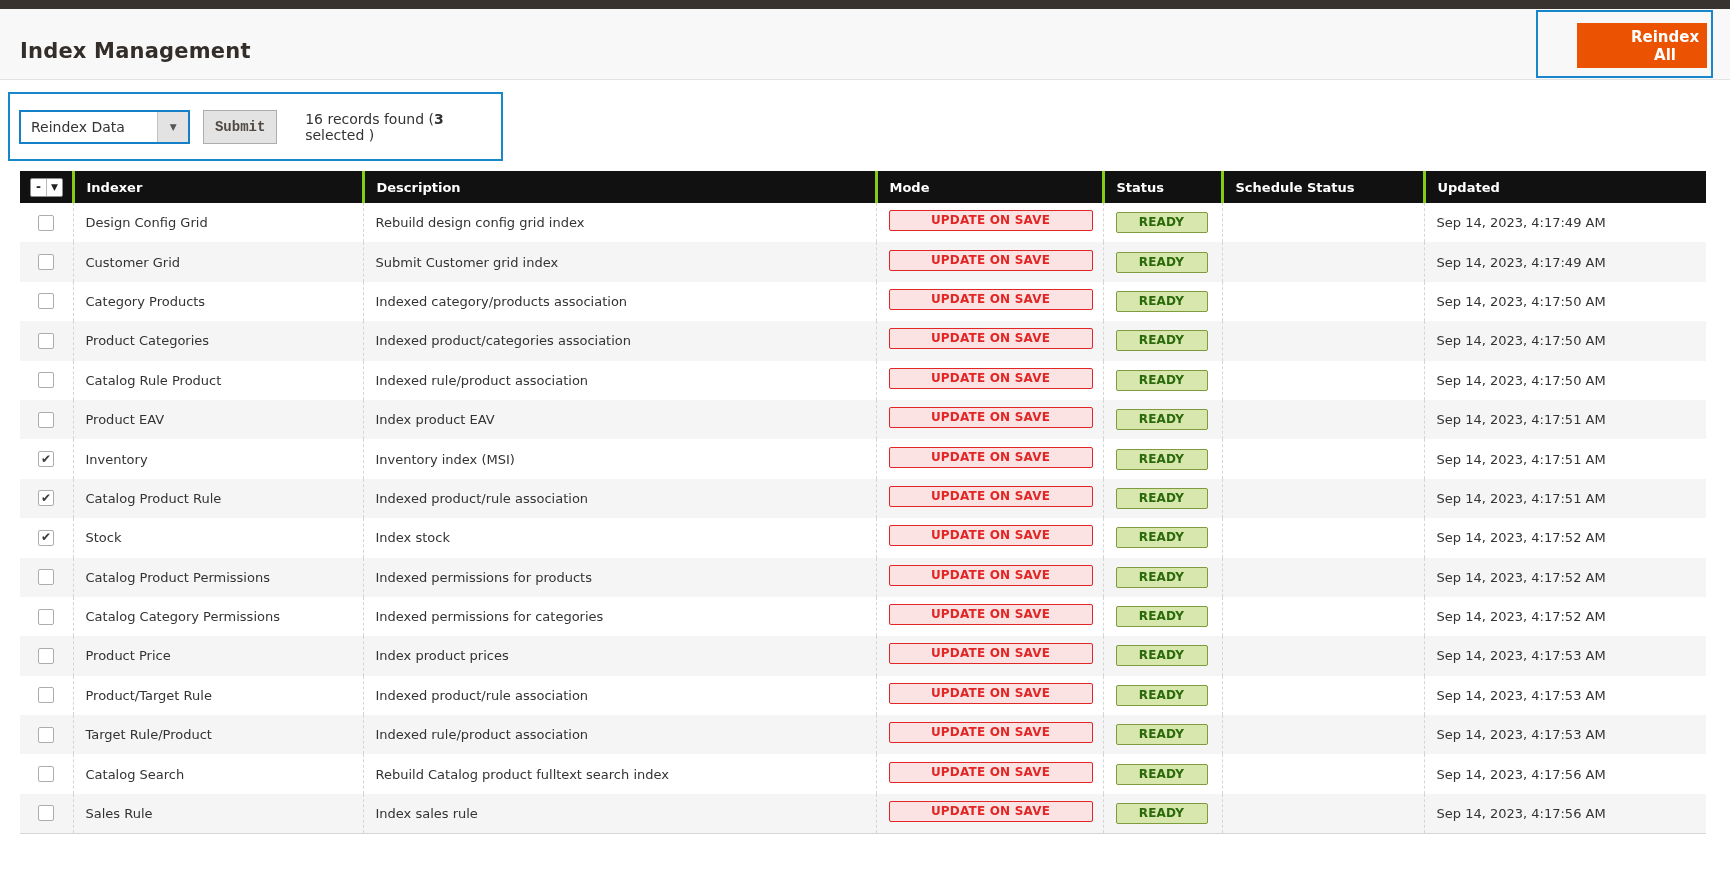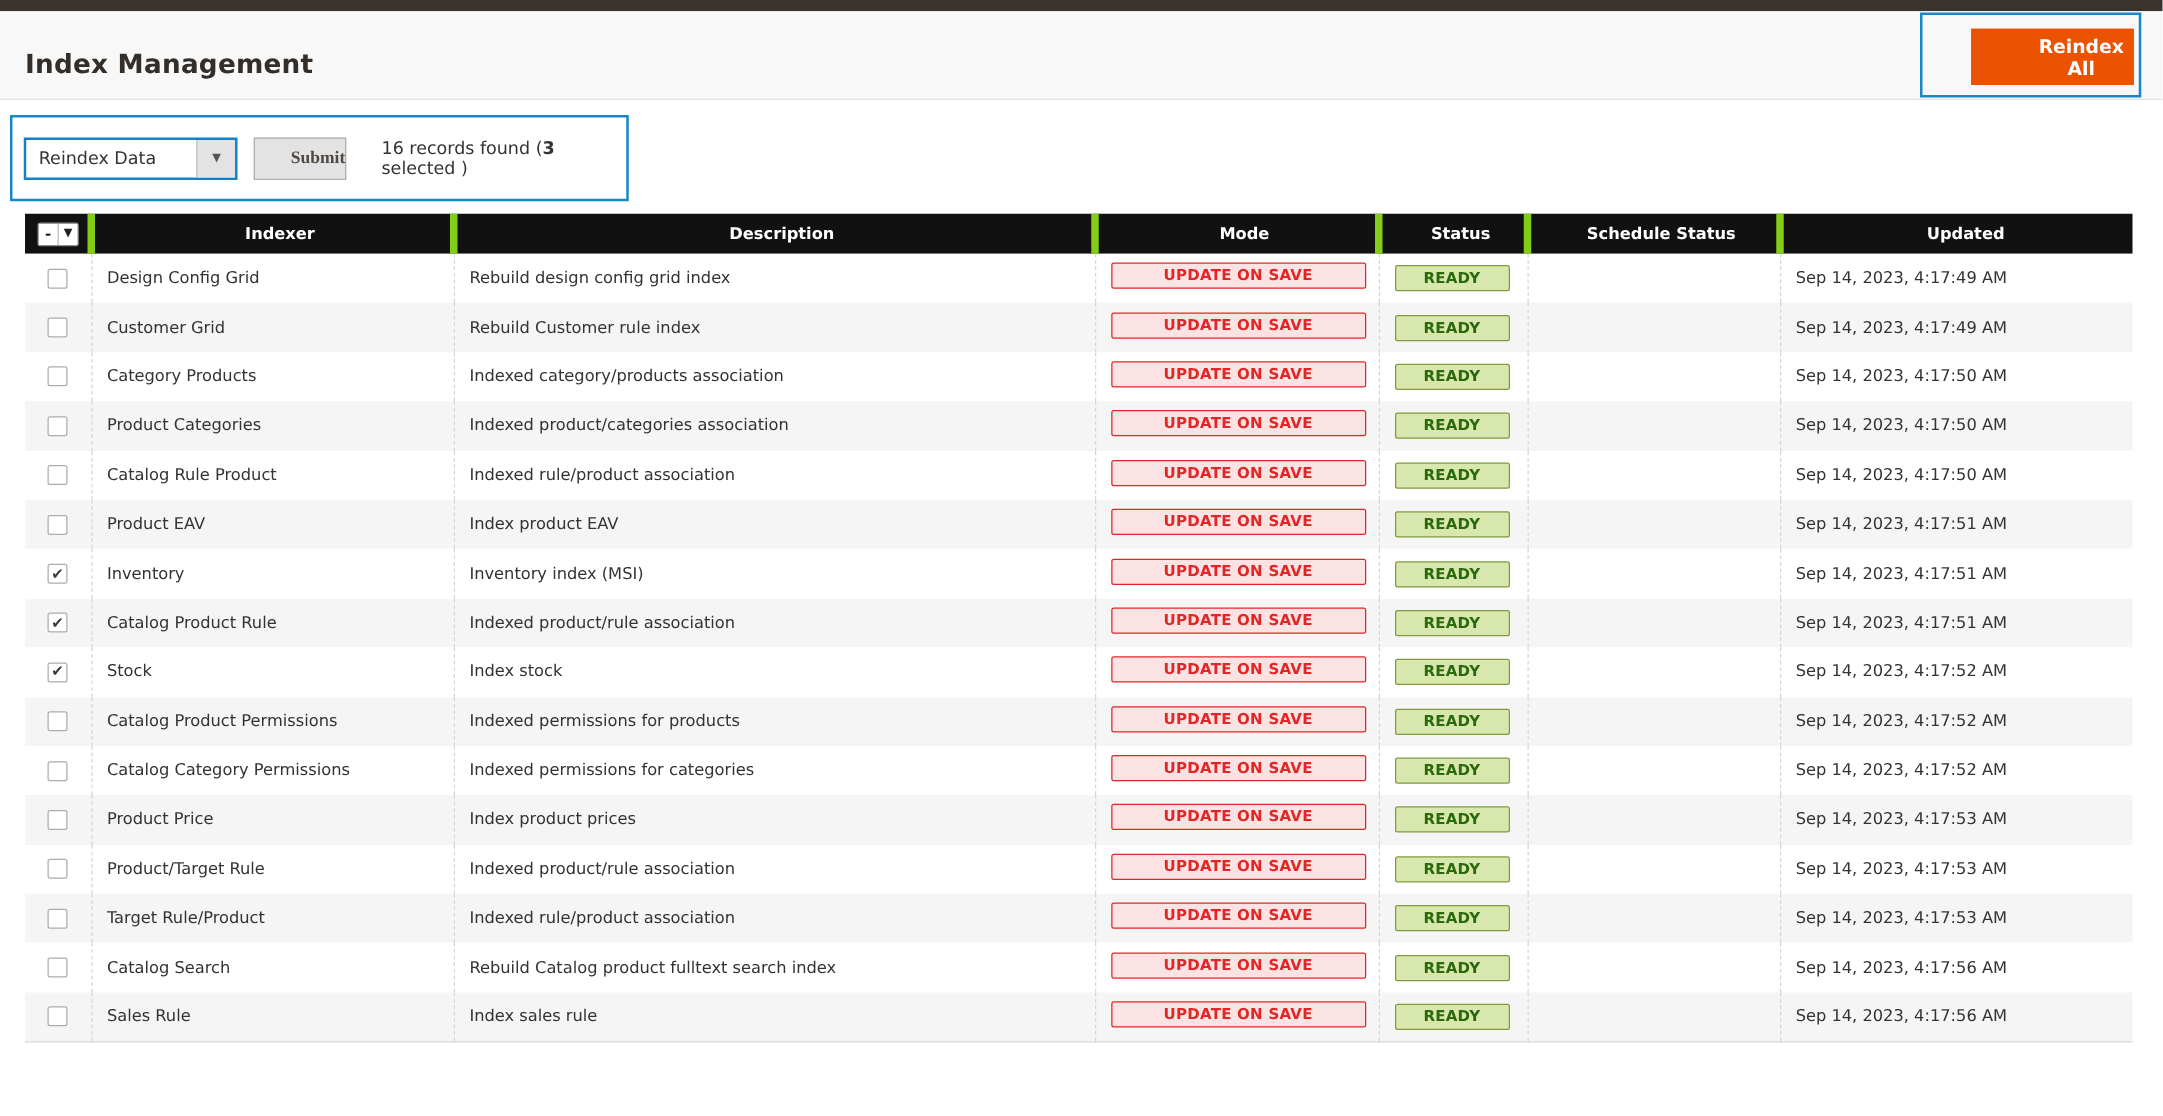--- a/index.html
+++ b/index.html
@@ -24,30 +24,30 @@
                 border:2px solid var(--highlight_blue); display:flex; align-items:center; background:#fff; }
   .action-select { margin-left:9px; width:185px; height:34px; border:2px solid var(--select_border_blue);
                    background:#fff; display:flex; align-items:center; position:relative; cursor:pointer; }
   .action-select .sel-label { padding-left:10px; font-size:14px; color:#333; }
   .action-select .sel-arrow { position:absolute; right:0; top:0; width:31px; height:100%;
                               background:var(--button_gray_bg); border-left:1px solid #c2c2c2;
                               display:flex; align-items:center; justify-content:center;
                               font-size:9px; color:#555; }
   .btn-submit { margin-left:13px; width:80px; height:34px; background:var(--button_gray_bg);
                 border:1px solid var(--button_gray_border); color:var(--button_gray_text);
-                font-weight:bold; font-size:14px; cursor:pointer; font-family:Liberation Serif, serif;text-align:right; }
+                font-weight:bold; font-size:14px; cursor:pointer; font-family:Liberation Mono, monospace; }
   .records { margin-left:28px; font-size:14px; color:#333; }
   .records b { font-weight:bold; }
 
   
   table.grid { position:absolute; left:20px; top:171px; width:1686px; border-collapse:collapse;
                table-layout:fixed; border-bottom:1px solid #d6d6d6; }
   .grid thead th { background:var(--grid_header_bg); color:#fff; height:32px; font-size:13px;
                    font-weight:bold; text-align:left; padding:0 0 0 12px; vertical-align:middle; }
-  .grid thead th + th { border-left:6px solid #84cc16;text-align:center; }
+  .grid thead th + th { border-left:3px solid #84cc16; }
   .grid thead th.sel-col { padding-left:10px; }
   .grid tbody td { height:39.4px; vertical-align:middle; font-size:13px; color:#333;
                    padding:0 0 0 12px; background:#fff; }
   .grid tbody tr.alt td { background:var(--row_alt_bg); }
   .grid tbody td + td { border-left:1px dashed var(--divider_dash); }
   .grid tbody td.cb-cell { padding-left:18px; }
 
   
   .mass-select { width:33px; height:19px; background:#fff; border:1px solid #8c8c8c; border-radius:2px;
                  display:flex; align-items:stretch; cursor:pointer; overflow:hidden; }
@@ -131,21 +131,21 @@
           <div class="badge badge-status">READY</div>
         </td>
     <td class="c-sched"><span class="txt"></span></td>
     <td class="c-updated"><span class="txt">Sep 14, 2023, 4:17:49 AM</span></td>
   </tr>
       <tr class="alt">
     <td class="cb-cell">
       <span class="cbx"></span>
     </td>
     <td class="c-indexer"><span class="txt">Customer Grid</span></td>
-    <td class="c-desc"><span class="txt">Rebuild Customer rule index</span></td>
+    <td class="c-desc"><span class="txt">Submit Customer grid index</span></td>
     <td class="c-mode">
           <div class="badge badge-mode">UPDATE ON SAVE</div>
         </td>
     <td class="c-status">
           <div class="badge badge-status">READY</div>
         </td>
     <td class="c-sched"><span class="txt"></span></td>
     <td class="c-updated"><span class="txt">Sep 14, 2023, 4:17:49 AM</span></td>
   </tr>
       <tr>

